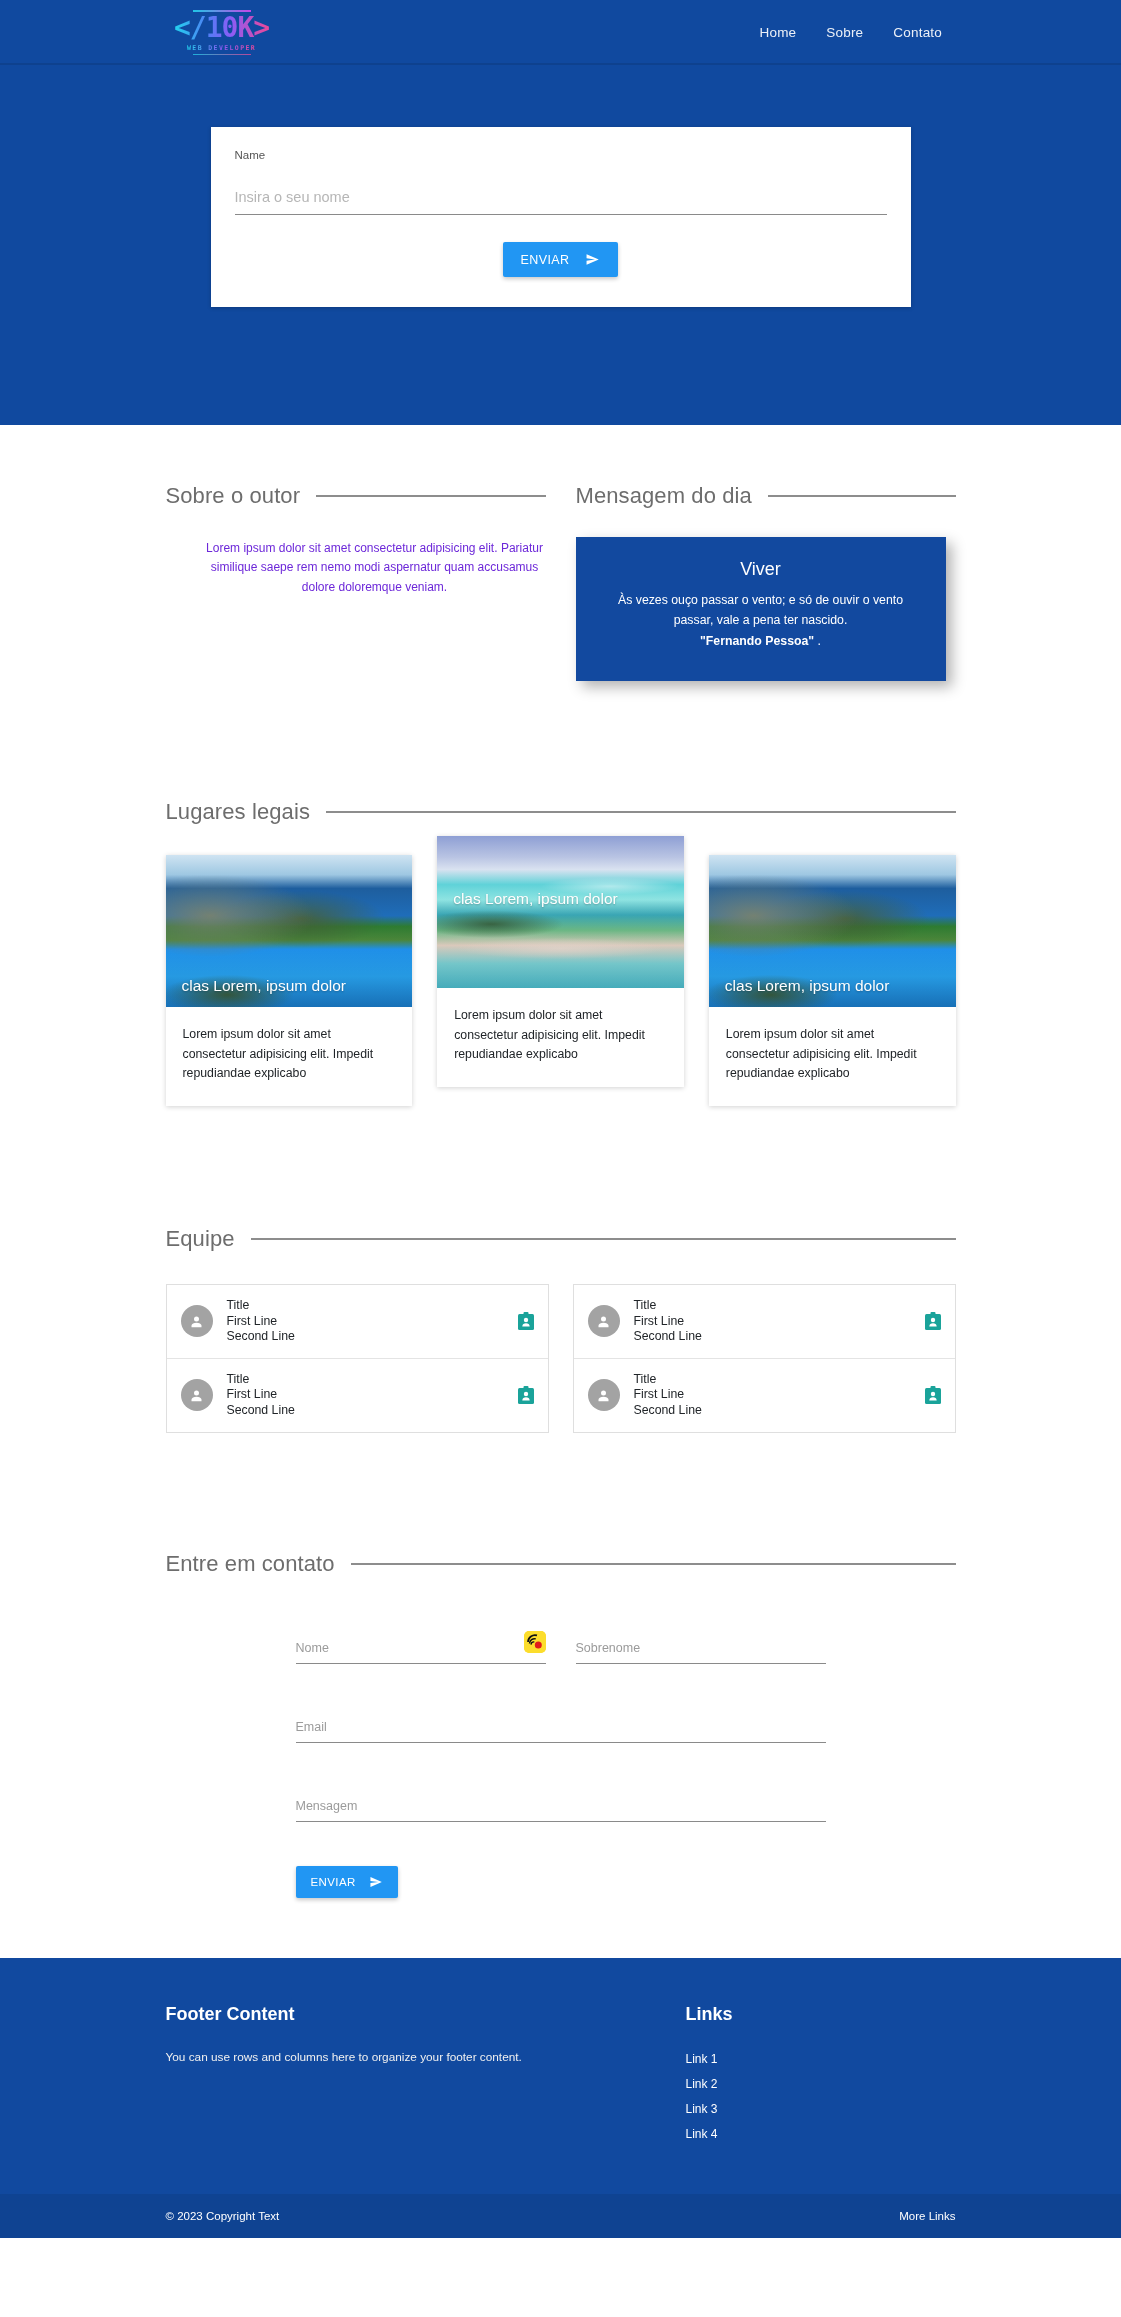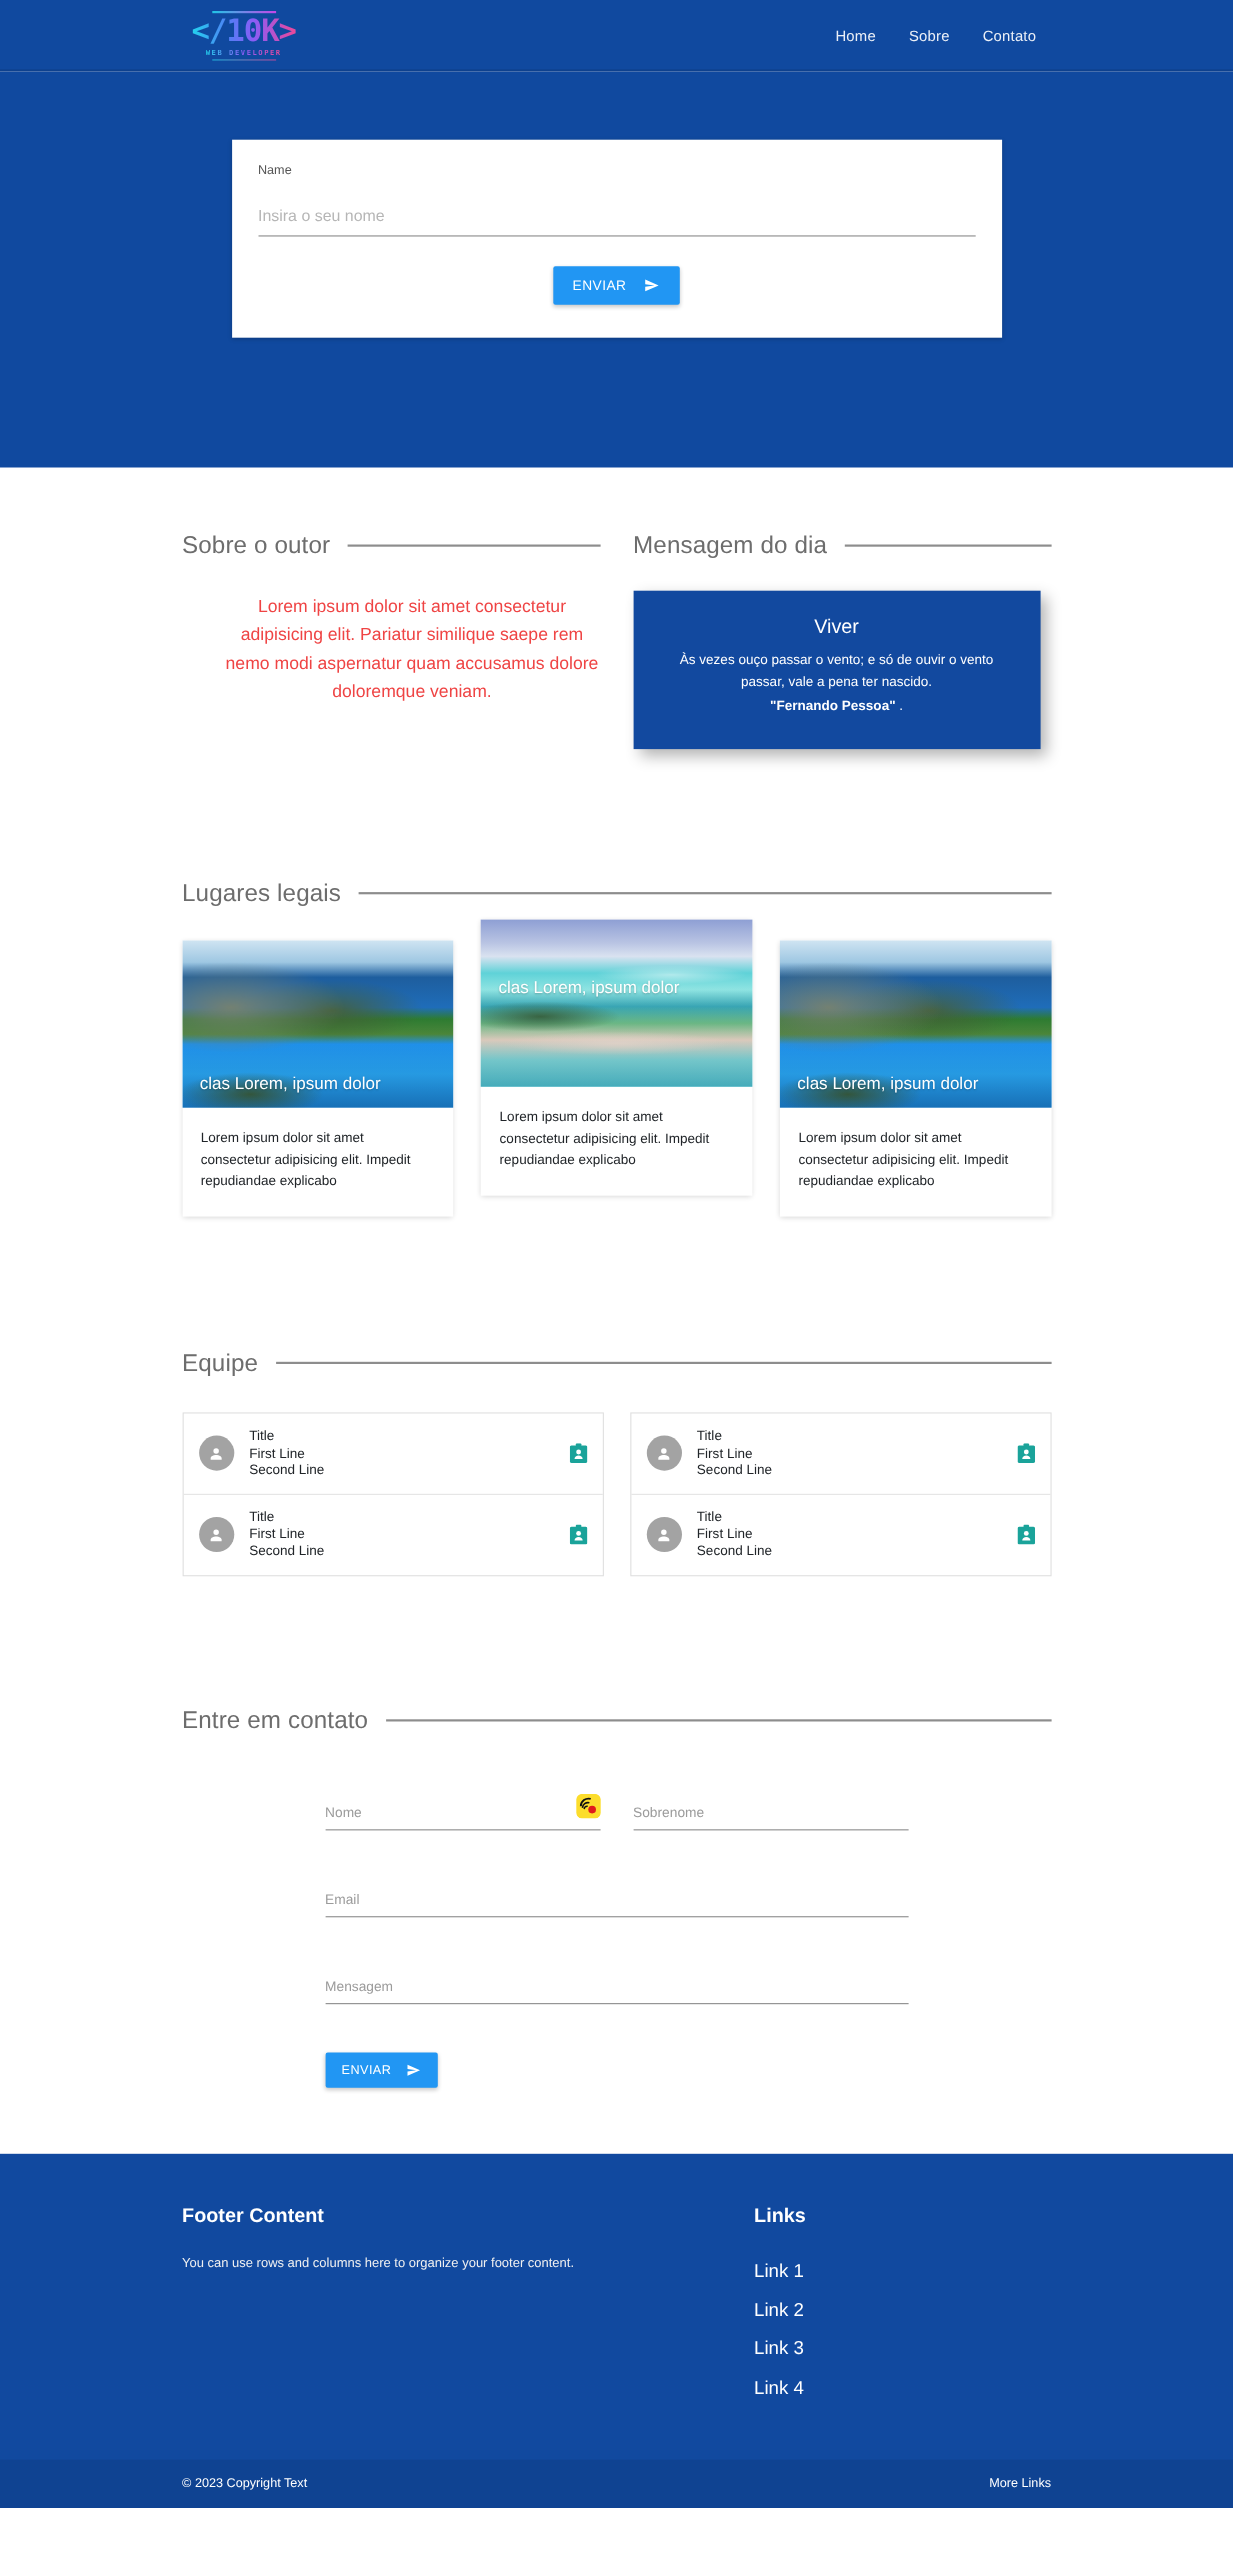--- a/index.html
+++ b/index.html
@@ -159,23 +159,23 @@
   
   .about-row {
     display: flex;
     gap: 30px;
     padding-top: 58px;
     text-align: center;
   }
   .about-col { width: 380px; }
   .about-text {
     margin-top: 30px;
-    font-size: 16px;
+    font-size: 12px;
     line-height: 1.62;
-    color: #ef4444;
+    color: #6d28d9;
     margin-left: 38px;
   }
   .quote-card {
     margin-top: 28px;
     background: #12499f;
     color: #fff;
     width: 370px;
     height: 144px;
     padding: 22px 22px 0 22px;
     box-shadow: 6px 6px 13px rgba(0,0,0,.30);
@@ -344,21 +344,21 @@
   }
   .footer p {
     font-size: 11.8px;
     line-height: 1.85;
     color: #f0f0f0;
   }
   .footer-links a {
     display: block;
     color: #ffffff;
     text-decoration: none;
-    font-size: 17px;
+    font-size: 12px;
     line-height: 2.08;
   }
   .footer-bottom {
     margin-top: 48px;
     background: rgba(0,0,0,.08);
     padding: 16px 0;
   }
   .footer-bottom-inner {
     width: 790px;
     margin: 0 auto;

